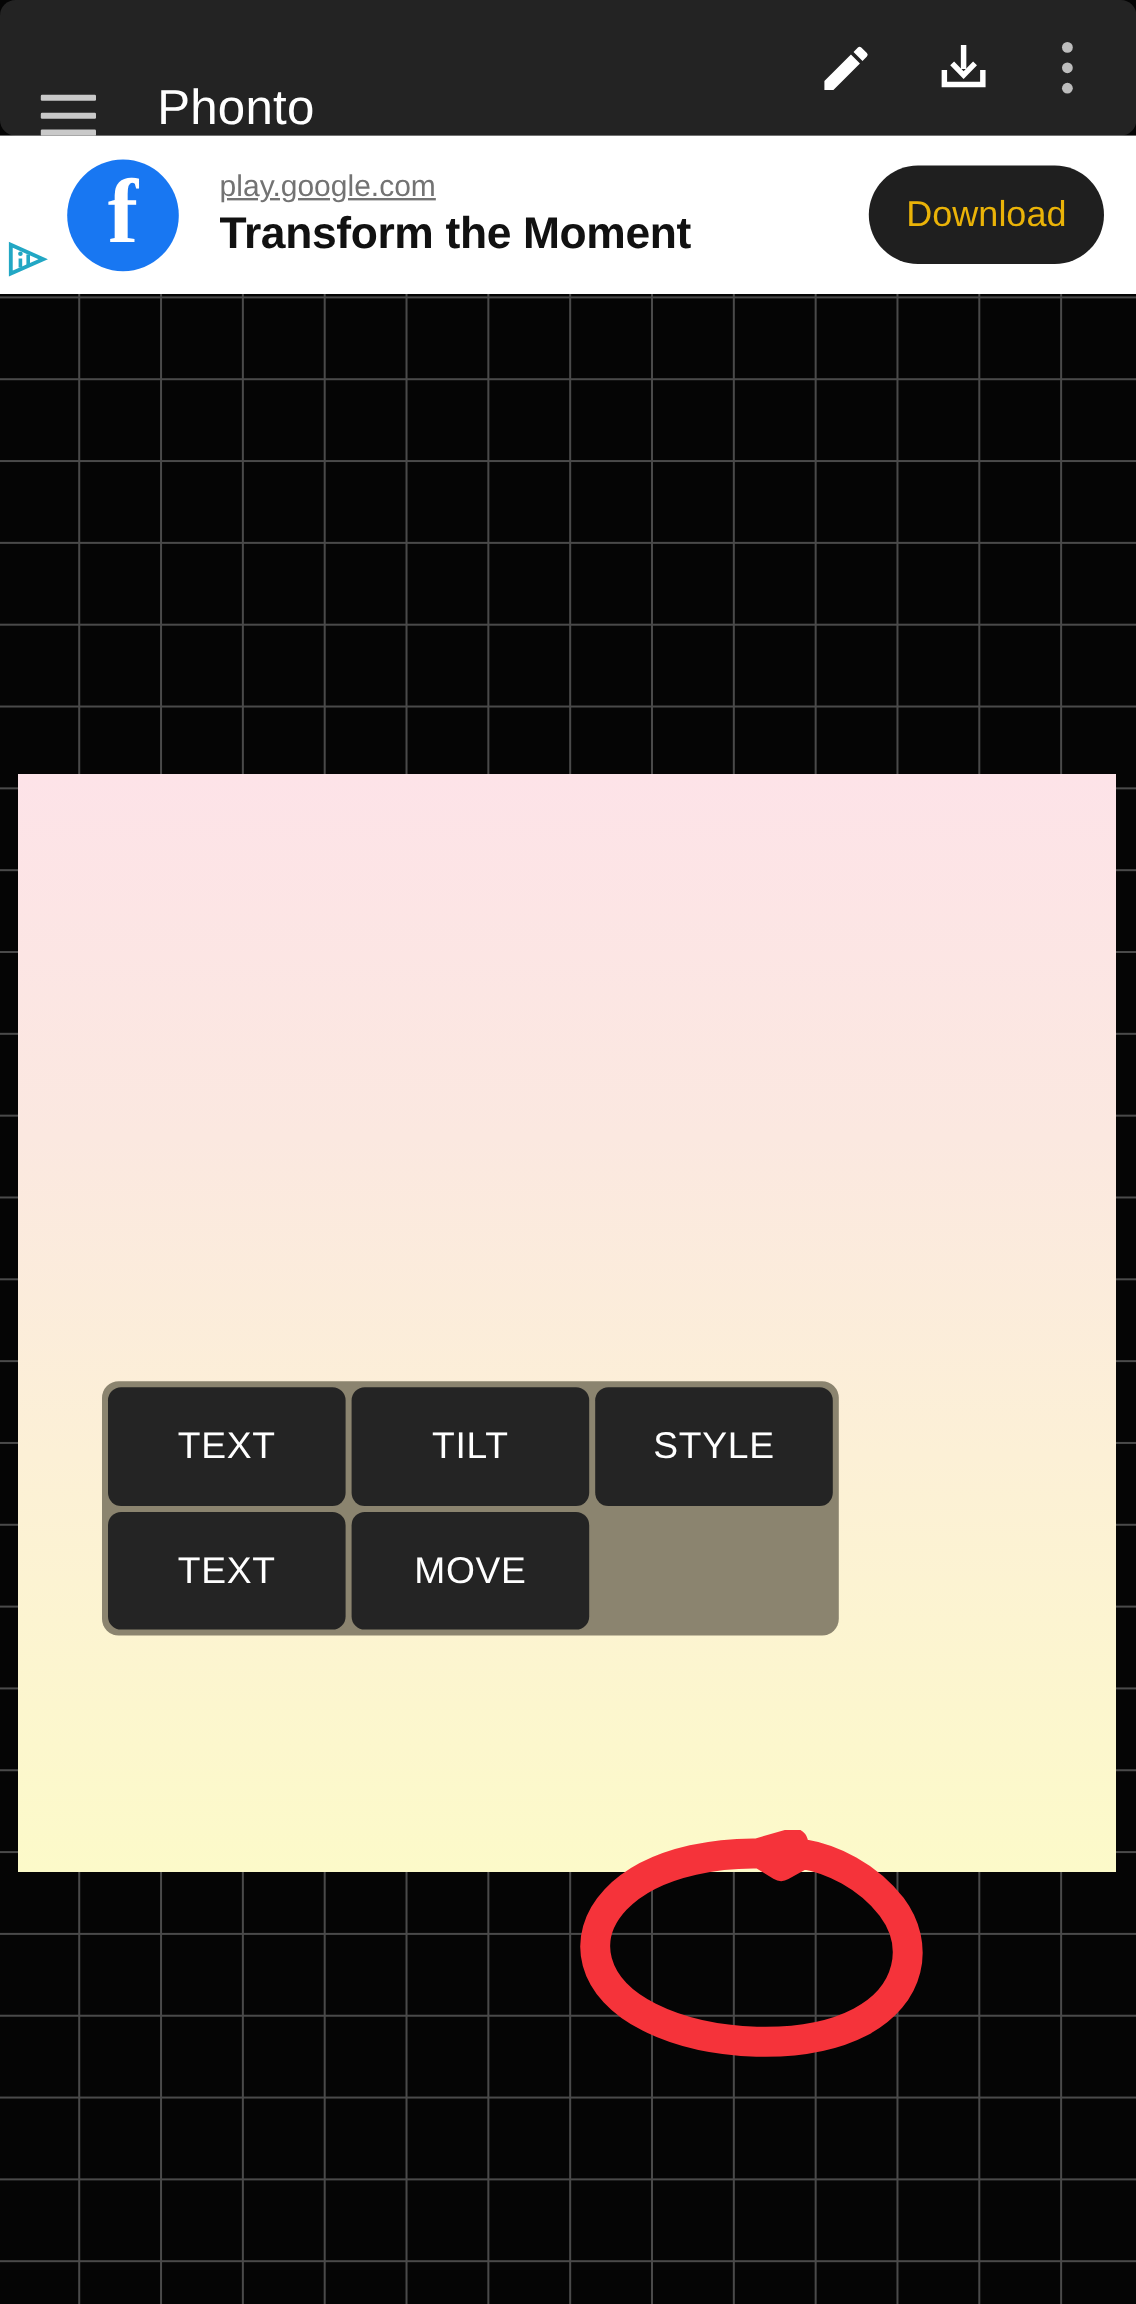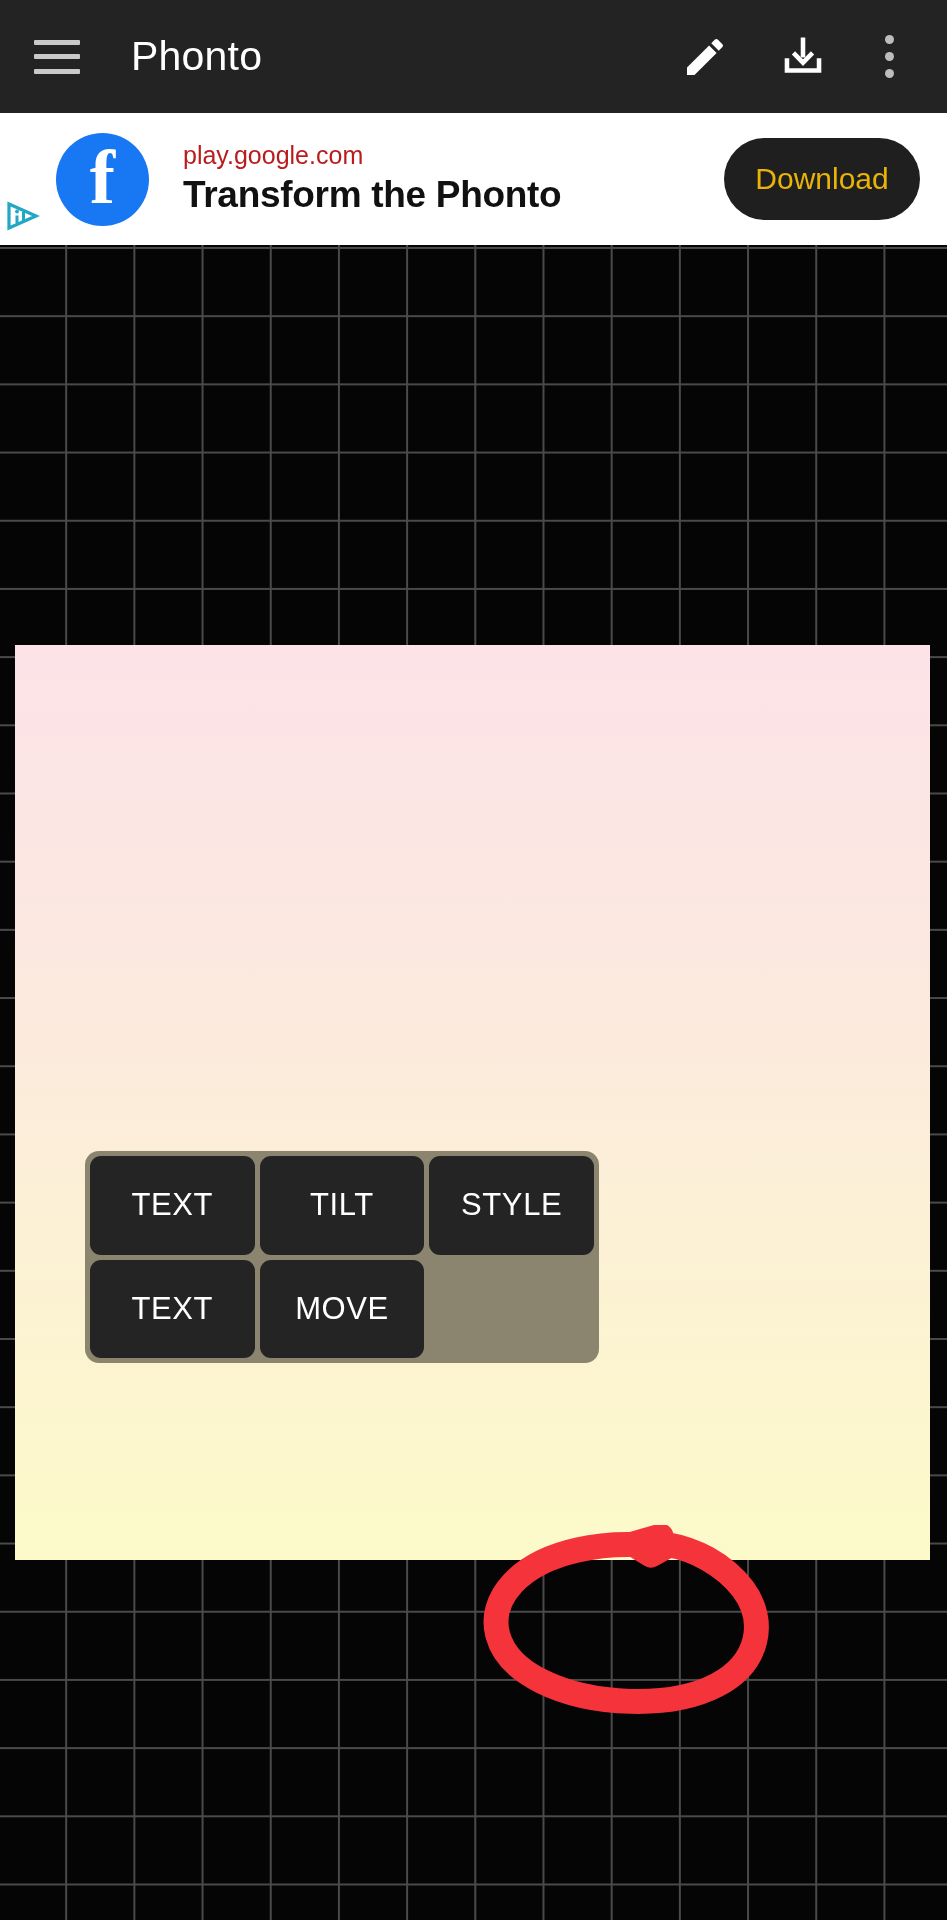--- a/index.html
+++ b/index.html
@@ -8,21 +8,21 @@
     background:#000;
     font-family:"Liberation Sans", sans-serif;
     overflow:hidden;
   }
   .screen { position:relative; width:947px; height:1920px; background:#050505; }
 
   
   .appbar {
     position:absolute; left:0; top:0; width:947px; height:113px;
     background:#232323;
-    display:flex; align-items:center;
+    display:flex; align-items:flex-end;border-radius:13px;
   }
   .hamburger {
     width:46px; height:34px; margin-left:34px;
     display:flex; flex-direction:column; justify-content:space-between;
     cursor:pointer;
   }
   .hamburger span { display:block; height:5px; width:100%; background:#c9c9c9; border-radius:1px; }
   .app-title {
     margin-left:51px;
     color:#ffffff; font-size:41px; font-weight:400; letter-spacing:0.2px;
@@ -60,21 +60,21 @@
     margin-left:56px; width:93px; height:93px; border-radius:50%;
     background:#1877f2; position:relative; flex:none;
   }
   .fb-logo::after {
     content:"f";
     position:absolute; left:50%; top:48%; transform:translate(-50%,-50%);
     color:#fff; font-size:76px; font-weight:bold;
     font-family:"Liberation Serif", serif;
   }
   .ad-text { margin-left:34px; display:flex; flex-direction:column; justify-content:center; }
-  .ad-url { color:#b91c1c; font-size:25px; line-height:1.25; }
+  .ad-url { color:#737373; font-size:25px; line-height:1.25;text-decoration:underline; }
   .ad-head { color:#111111; font-size:37px; font-weight:bold; line-height:1.25; letter-spacing:-0.3px; }
   .ad-cta {
     margin-left:auto; margin-right:27px;
     width:196px; height:82px; border-radius:41px;
     background:#1f1f1f; color:#eab308;
     display:flex; align-items:center; justify-content:center;
     font-size:30px; cursor:pointer; flex:none;
   }
 
   
@@ -104,21 +104,21 @@
   .text-obj span {
     color:#ffffff; font-size:62px; line-height:1;
     font-family:"DejaVu Serif", serif; font-weight:bold;
     letter-spacing:-2px;
     transform:scaleX(1.06);
   }
 
   
   .toolgrid {
     position:absolute; left:70px; top:506px;
-    width:514px; height:212px;
+    width:614px; height:212px;
     background:#8b846f;
     border-radius:14px;
     padding:5px;
     display:grid;
     grid-template-columns:repeat(3, 1fr);
     grid-template-rows:repeat(2, 1fr);
     gap:5px;
   }
   .tool-btn {
     background:#242424;
@@ -186,21 +186,21 @@
         <path d="M17.5 11 v9" stroke="#22a7c4" stroke-width="3" stroke-linecap="butt"></path>
       </svg>
     </div>
 
     <div class="ad-close">✕</div>
 
     <div class="fb-logo"></div>
 
     <div class="ad-text">
       <div class="ad-url">play.google.com</div>
-      <div class="ad-head">Transform the Phonto</div>
+      <div class="ad-head">Transform the Moment</div>
     </div>
 
     <div class="ad-cta">Download</div>
   </div>
 
   <div class="editor">
 
     <div class="canvas">
 
 

